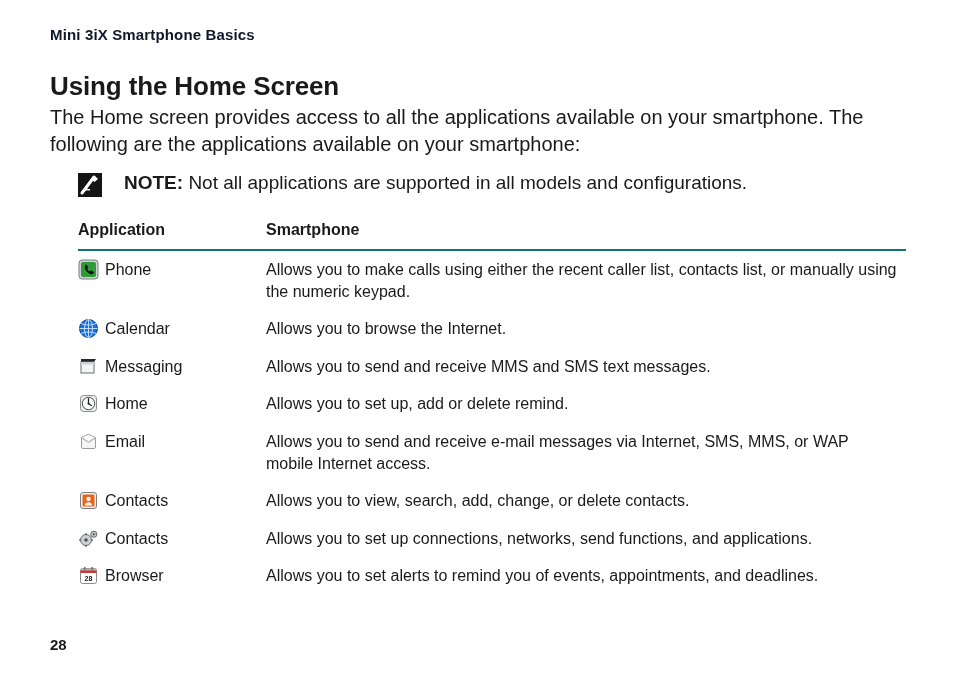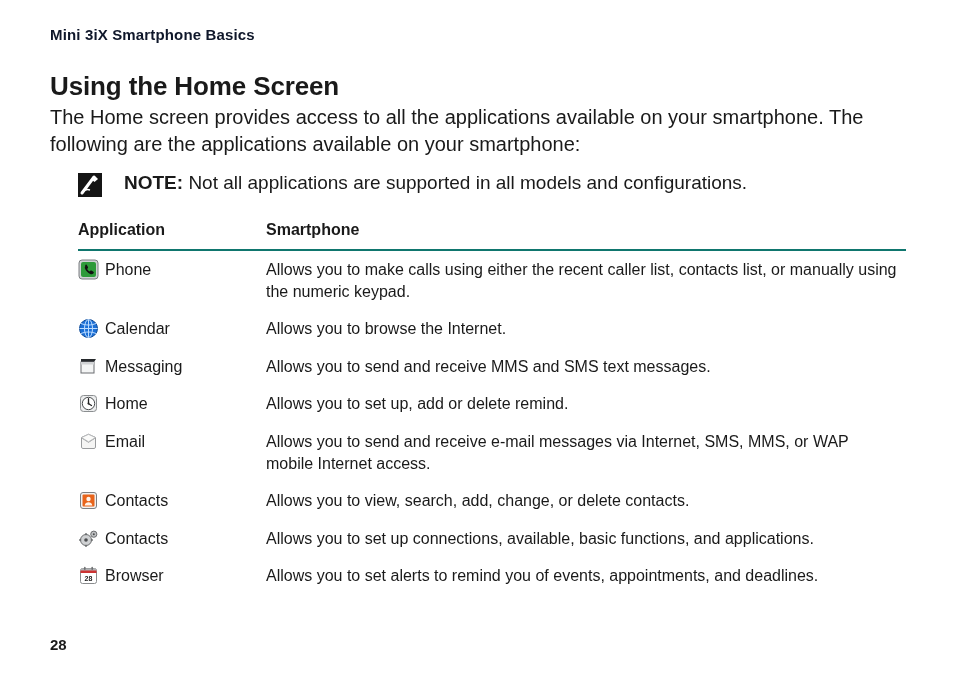--- a/index.html
+++ b/index.html
@@ -207,21 +207,21 @@
           <td>
             <span class="app-cell">
               <span class="app-icon">
                 <svg width="21" height="21">
                   <use href="#settings-app-icon"></use>
                 </svg>
               </span>
               <span>Contacts</span>
             </span>
           </td>
-          <td>Allows you to set up connections, available, basic functions, and applications.</td>
+          <td>Allows you to set up connections, networks, send functions, and applications.</td>
         </tr>
         <tr>
           <td>
             <span class="app-cell">
               <span class="app-icon">
                 <svg width="21" height="21">
                   <use href="#calendar-app-icon"></use>
                 </svg>
               </span>
               <span>Browser</span>

